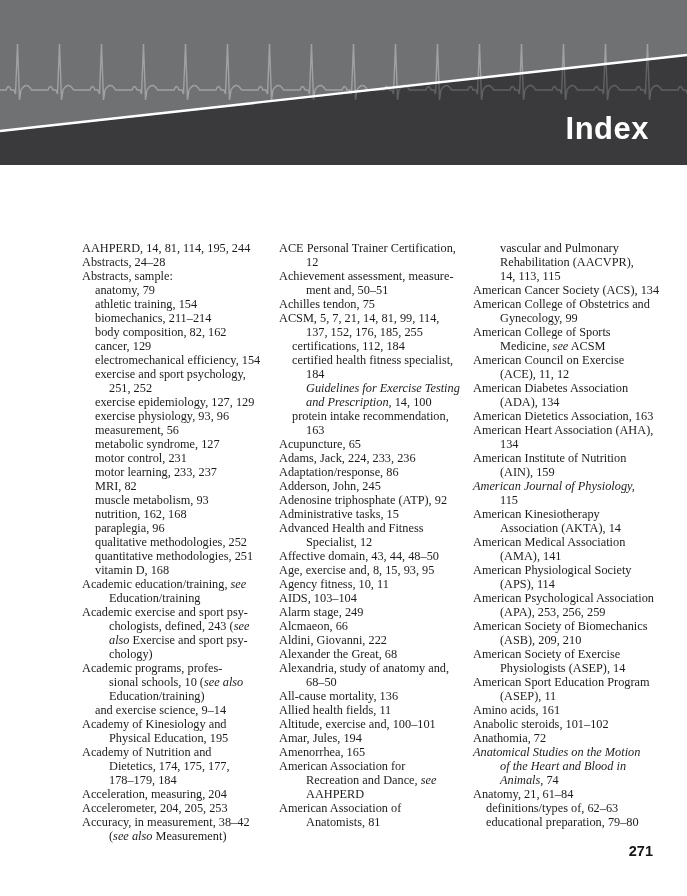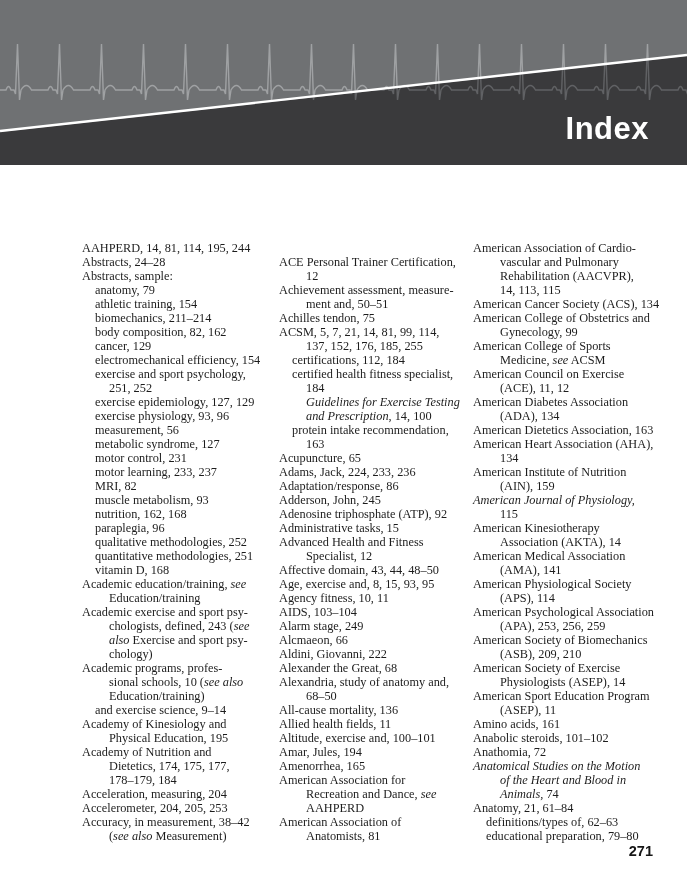--- a/index.html
+++ b/index.html
@@ -10,21 +10,21 @@
   }
   .banner { position:absolute; top:0; left:0; width:687px; height:165px; }
   .banner svg { display:block; }
   .banner-title {
     position:absolute; top:111px; right:38px; margin:0;
     color:#ffffff; font-family:"Liberation Sans", sans-serif;
     font-weight:700; font-size:31px; letter-spacing:0.5px;
   }
   .index-body {
     position:absolute; top:241px; left:82px; width:590px;
-    display:flex; align-items:flex-end;
+    display:flex; align-items:flex-start;
   }
   .col { flex:none; }
   .col1 { width:197px; }
   .col2 { width:194px; }
   .col3 { width:193px; }
   .line {
     white-space:nowrap; height:14px; line-height:14px;
     font-size:12.3px; color:#1c1c1c;
   }
   .ind1 { padding-left:13px; }
@@ -150,21 +150,20 @@
         <div class="line ind0"><span>Altitude, exercise and, 100–101</span></div>
         <div class="line ind0"><span>Amar, Jules, 194</span></div>
         <div class="line ind0"><span>Amenorrhea, 165</span></div>
         <div class="line ind0"><span>American Association for</span></div>
         <div class="line ind2"><span>Recreation and Dance, </span><span class="it">see</span></div>
         <div class="line ind2"><span>AAHPERD</span></div>
         <div class="line ind0"><span>American Association of</span></div>
         <div class="line ind2"><span>Anatomists, 81</span></div>
       </div>
     <div class="col col3">
-        <div class="line ind0"><span>American Association of Cardio-</span></div>
         <div class="line ind2"><span>vascular and Pulmonary</span></div>
         <div class="line ind2"><span>Rehabilitation (AACVPR),</span></div>
         <div class="line ind2"><span>14, 113, 115</span></div>
         <div class="line ind0"><span>American Cancer Society (ACS), 134</span></div>
         <div class="line ind0"><span>American College of Obstetrics and</span></div>
         <div class="line ind2"><span>Gynecology, 99</span></div>
         <div class="line ind0"><span>American College of Sports</span></div>
         <div class="line ind2"><span>Medicine, </span><span class="it">see</span><span> ACSM</span></div>
         <div class="line ind0"><span>American Council on Exercise</span></div>
         <div class="line ind2"><span>(ACE), 11, 12</span></div>

